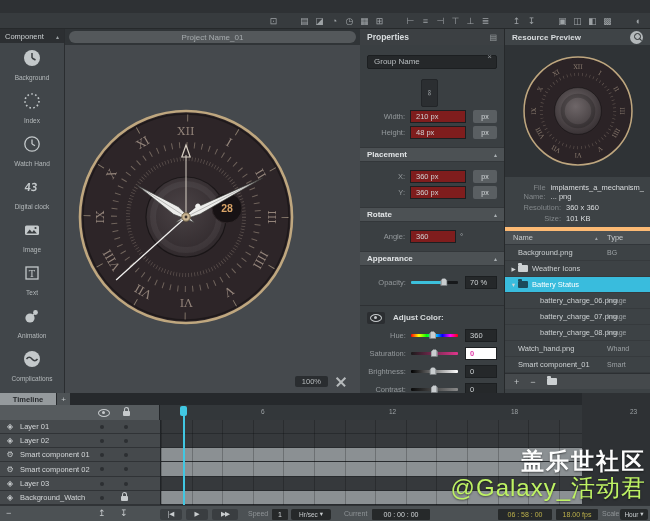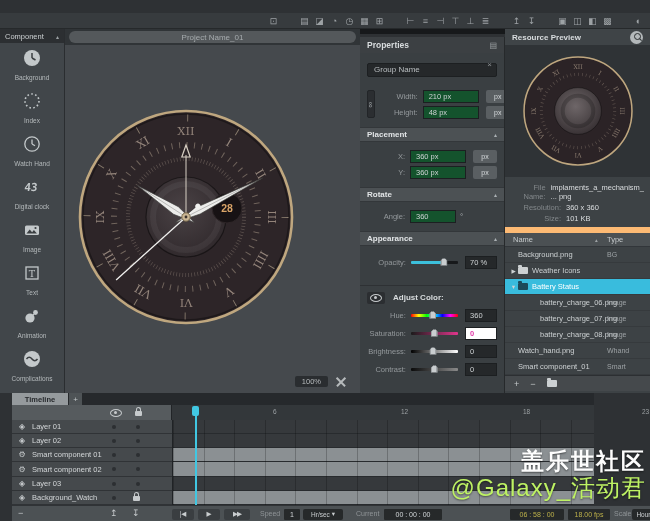--- a/index.html
+++ b/index.html
@@ -34,36 +34,36 @@
   .tabstrip{height:16px;background:#303437;display:flex;padding:2px 4px;box-sizing:border-box;}
   .ctab{flex:1;background:#54585b;border-radius:6px;color:#a6abae;font-size:8px;display:flex;align-items:center;justify-content:center;}
   .stage{position:absolute;top:16px;left:0;right:0;bottom:0;background:#45494d;}
   .watchsvg{position:absolute;left:11px;top:62px;}
   .zoombox{position:absolute;right:14px;bottom:6px;display:flex;align-items:center;gap:8px;}
   .zoomval{background:#2a2d30;padding:1px 7px;font-size:7.5px;color:#b6babc;border-radius:2px;}
   .fitico{width:10px;height:10px;position:relative;}
   .fitico::before,.fitico::after{content:"";position:absolute;left:-1px;top:4px;width:12px;height:1.5px;background:#b6babc;}
   .fitico::before{transform:rotate(45deg);}  .fitico::after{transform:rotate(-45deg);}
   
-  .props{position:absolute;left:360px;top:0;width:145px;height:364px;background:#3a3f42;border-right:1px solid #26292b;box-sizing:border-box;overflow:hidden;margin-top:8px;}
+  .props{position:absolute;left:360px;top:0;width:145px;height:364px;background:#3a3f42;border-right:1px solid #26292b;box-sizing:border-box;overflow:hidden;}
   .phead{height:16px;display:flex;align-items:center;padding:0 7px;font-size:8.5px;font-weight:bold;color:#d8dcde;background:#3c4043;}
   .phead .pmenu{margin-left:auto;font-size:8px;color:#9ea3a6;font-weight:normal;}
   .gnrow{margin:5px 7px;position:relative;}
   .gninput{width:100%;box-sizing:border-box;height:14px;background:#25282a;border:1px solid #1c1f21;color:#b9bec0;
     font-size:8px;padding:0 14px 0 6px;border-radius:2px;font-family:"Liberation Sans",sans-serif;}
   .gnx{position:absolute;right:5px;top:2px;color:#8b9093;font-size:8px;}
   .secbar{height:13px;background:#4c5154;display:flex;align-items:center;padding:0 7px;font-size:8px;font-weight:bold;color:#e1e4e6;border-top:1px solid #33373a;border-bottom:1px solid #33373a;}
   .secbar .caret{margin-left:auto;font-size:6px;color:#aab0b3;font-weight:normal;}
   .secbody{padding:5px 7px;}
-  .dimwrap{display:flex;align-items:center;}
+  .dimwrap{display:flex;align-items:center;flex-direction:column;}
   .linkbox{width:15px;height:26px;background:#2b2e31;border:1px solid #222528;border-radius:2px;display:flex;align-items:center;justify-content:center;color:#9da2a5;margin-right:5px;font-size:8px;}
   .linkbox span{display:inline-block;transform:rotate(90deg);}
   .frow{display:flex;align-items:center;margin:3px 0;}
   .flabel{width:38px;text-align:right;margin-right:5px;font-size:7.5px;color:#94999c;}
-  .finput{width:56px;height:13px;background:#14532d;border:1px solid #1c1f21;color:#ced2d4;font-size:7.5px;display:flex;align-items:center;padding:0 5px;box-sizing:border-box;}
+  .finput{width:56px;height:13px;background:#7f1d1d;border:1px solid #1c1f21;color:#ced2d4;font-size:7.5px;display:flex;align-items:center;padding:0 5px;box-sizing:border-box;}
   .finput.narrow{width:46px;}
   .pxbtn{width:24px;height:13px;background:#5a5f62;border-radius:2px;margin-left:7px;font-size:7px;color:#d6dadc;display:flex;align-items:center;justify-content:center;cursor:default;}
   .degree{margin-left:4px;color:#aeb3b5;font-size:8px;}
   .srow{display:flex;align-items:center;margin:5px 0;}
   .slabel{width:46px;text-align:right;margin-right:5px;font-size:7.5px;color:#94999c;}
   .strack{width:56px;height:3px;position:relative;border-radius:1px;cursor:default;}
   .shandle{position:absolute;top:-3px;width:7px;height:8px;background:#c9cdcf;border:1px solid #74797c;box-sizing:border-box;
     clip-path:polygon(50% 0,100% 40%,100% 100%,0 100%,0 40%);transform:translateX(-50%);}
   .sval{width:36px;height:13px;background:#25282a;border:1px solid #1c1f21;color:#ced2d4;font-size:7.5px;display:flex;align-items:center;padding:0 4px;margin-left:7px;box-sizing:border-box;}
   .sval.white{background:#ffffff;color:#e23ba9;font-weight:bold;}
@@ -82,38 +82,38 @@
   .resource{position:absolute;left:505px;top:0;width:145px;height:364px;background:#3d4245;box-sizing:border-box;}
   .rhead{height:16px;background:#3f4447;display:flex;align-items:center;padding:0 7px;font-size:8px;font-weight:bold;color:#d8dcde;}
   .searchbtn{margin-left:auto;width:13px;height:13px;border-radius:50%;background:#b3b8ba;display:flex;align-items:center;justify-content:center;cursor:default;}
   .mag{width:5px;height:5px;border:1.2px solid #2b2f31;border-radius:50%;position:relative;margin:-2px -2px 0 0;}
   .mag::after{content:"";position:absolute;width:1.4px;height:3px;background:#2b2f31;transform:rotate(-45deg);left:4.5px;top:4px;}
   .preview{height:132px;background:#2f3336;display:flex;align-items:center;justify-content:center;}
   .finfo{padding:4px 6px 2px 6px;}
   .irow{display:flex;font-size:7.5px;margin:2px 0;}
   .ilabel{width:50px;text-align:right;margin-right:5px;color:#83888b;}
   .ival{color:#d9dcde;}
-  .rtablehead{height:13px;background:#4b5053;display:flex;align-items:center;font-size:7.5px;color:#c6cacc;padding:0 8px;position:relative;border-top:6px solid #fdba74;border-bottom:1px solid #32363a;}
+  .rtablehead{height:13px;background:#4b5053;display:flex;align-items:center;font-size:7.5px;color:#c6cacc;padding:0 8px;position:relative;border-top:4px solid #fdba74;border-bottom:1px solid #32363a;}
   .sortcaret{position:absolute;left:90px;font-size:5.5px;color:#9da2a5;}
   .rtypecol{position:absolute;left:102px;}
   .rlist{}
   .rrow{height:16px;display:flex;align-items:center;font-size:7.5px;color:#ccd0d2;padding:0 4px;position:relative;background:#3d4245;border-bottom:1px solid #363a3d;box-sizing:border-box;cursor:default;}
   .rcaret{width:9px;font-size:5.5px;color:#cfd3d5;text-align:center;}
   .rfold{display:none;width:10px;height:7px;background:#ccd0d2;border-radius:1px;position:relative;margin-right:4px;}
   .rfold::before{content:"";position:absolute;top:-2px;left:0;width:4px;height:2px;background:inherit;border-radius:1px 1px 0 0;}
   .rrow.folder .rfold{display:inline-block;}
   .rrow.ind{padding-left:26px;}
   .rrow.sel{background:#39bcdd;color:#ffffff;}
   .rrow.sel .rfold{background:#1c4a5a;}
   .rtype{position:absolute;left:102px;color:#9da2a5;font-size:7px;}
   .rrow.sel .rtype{color:#e8f7fb;}
   .rfooter{height:15px;background:#45494c;display:flex;align-items:center;gap:11px;padding:0 9px;font-size:9px;color:#c3c7c9;border-top:1px solid #2c2f32;}
   .rfooter .rfold{display:inline-block;margin:0;}
   
-  .timeline{position:absolute;top:393px;left:12px;width:582px;height:128px;background:#fdba74;}
+  .timeline{position:absolute;top:393px;left:0;width:582px;height:128px;background:#fdba74;}
   .tstrip{height:12px;background:#26292c;display:flex;}
   .ttab{width:56px;background:#959a9d;color:#26292c;font-size:7.5px;font-weight:bold;display:flex;align-items:center;justify-content:center;}
   .taddtab{width:13px;background:#4e5356;color:#c3c7c9;font-size:8px;display:flex;align-items:center;justify-content:center;margin-left:1px;}
   .theader{height:15px;display:flex;}
   .lhead{width:160px;background:#565b5e;position:relative;border-right:1px solid #212427;box-sizing:border-box;}
   .lhead .eye{position:absolute;left:98px;top:4px;}
   .lockico{width:7px;height:5px;background:#c6cacc;position:relative;border-radius:1px;}
   .lockico::before{content:"";position:absolute;width:3px;height:3px;border:1px solid #c6cacc;border-bottom:none;border-radius:3px 3px 0 0;top:-4px;left:1px;}
   .lhead .lockico{position:absolute;left:123px;top:6px;}
   .ruler{flex:1;background:#33373a;position:relative;font-size:6.5px;color:#9ba0a3;}

